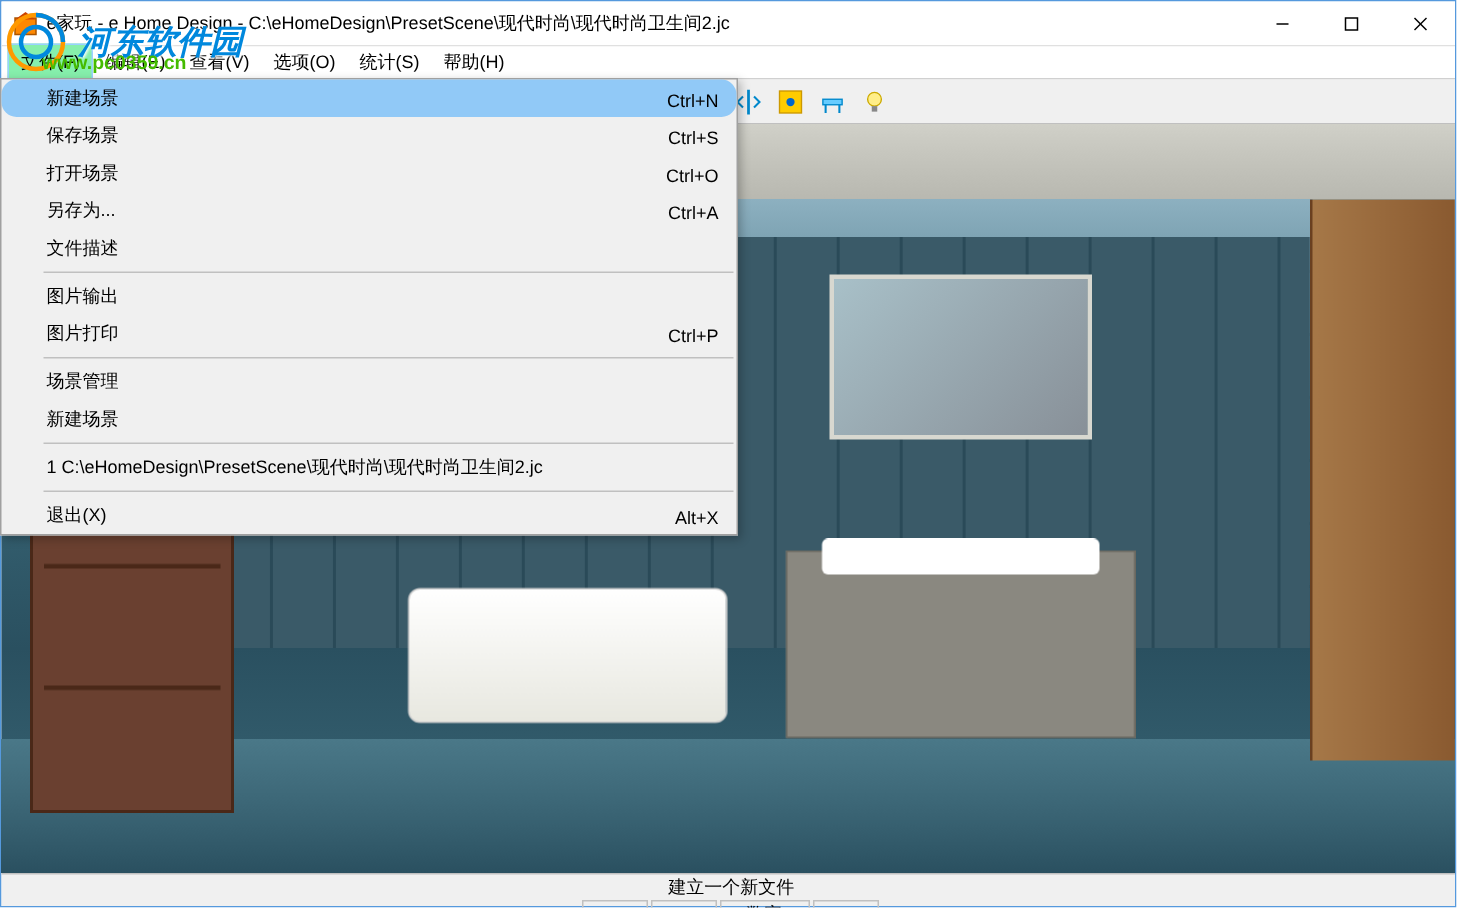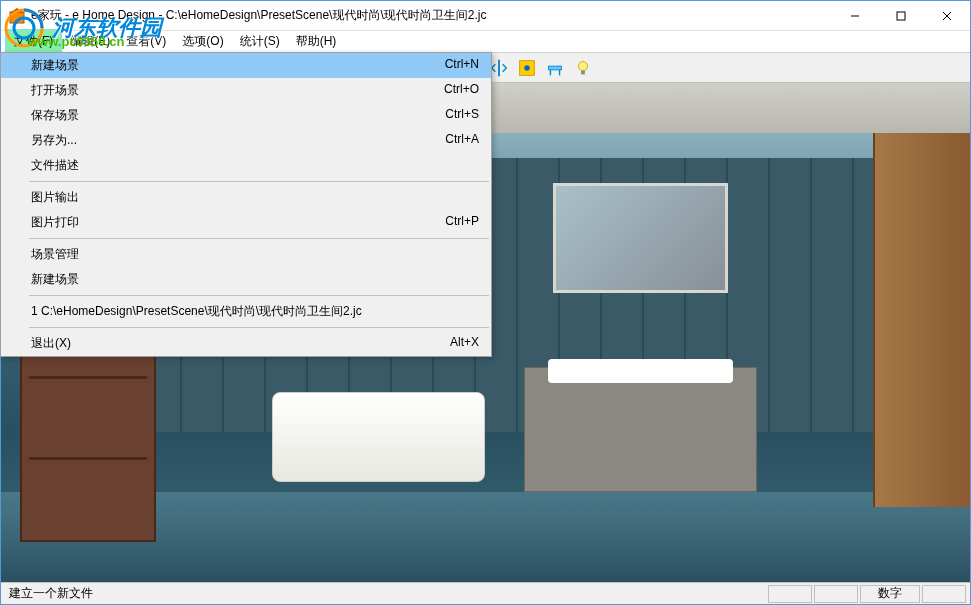--- a/index.html
+++ b/index.html
@@ -182,45 +182,47 @@
       top: 52px;
       left: 0;
       width: 492px;
       background: #f0f0f0;
       border: 1px solid #a0a0a0;
       box-shadow: 2px 2px 6px rgba(0,0,0,0.25);
       z-index: 100;
     }
     .dropdown-item {
       display: flex;
-      align-items: flex-start;
+      align-items: flex-end;
       padding: 4px 12px 4px 30px;
       font-size: 12px;
       color: #000;
       cursor: default;
+      border-radius: 10px;
     }
     .dropdown-item.highlighted {
       background: #91c9f7;
     }
     .dropdown-item .label { flex: 1; }
     .dropdown-item .shortcut { color: #000; }
     .dropdown-sep {
       height: 1px;
       background: #c0c0c0;
       margin: 3px 2px 3px 28px;
     }
     
     .statusbar {
       height: 22px;
       background: #f0f0f0;
       border-top: 1px solid #c0c0c0;
       display: flex;
       align-items: center;
       padding: 0 4px;
       font-size: 12px;
+      flex-direction: column;
     }
     .status-left { flex: 1; padding-left: 4px; }
     .status-cells {
       display: flex;
       gap: 0;
     }
     .status-cell {
       border: 1px solid #c0c0c0;
       padding: 7px 8px;
       min-width: 44px;
@@ -445,26 +447,26 @@
       <div class="door"></div>
     </div>
   </div>
 
   <div class="dropdown">
     <div class="dropdown-item highlighted">
       <span class="label">新建场景</span>
       <span class="shortcut">Ctrl+N</span>
     </div>
     <div class="dropdown-item">
+      <span class="label">保存场景</span>
+      <span class="shortcut">Ctrl+S</span>
+    </div>
+    <div class="dropdown-item">
       <span class="label">打开场景</span>
       <span class="shortcut">Ctrl+O</span>
-    </div>
-    <div class="dropdown-item">
-      <span class="label">保存场景</span>
-      <span class="shortcut">Ctrl+S</span>
     </div>
     <div class="dropdown-item">
       <span class="label">另存为...</span>
       <span class="shortcut">Ctrl+A</span>
     </div>
     <div class="dropdown-item">
       <span class="label">文件描述</span>
     </div>
     <div class="dropdown-sep"></div>
     <div class="dropdown-item">

